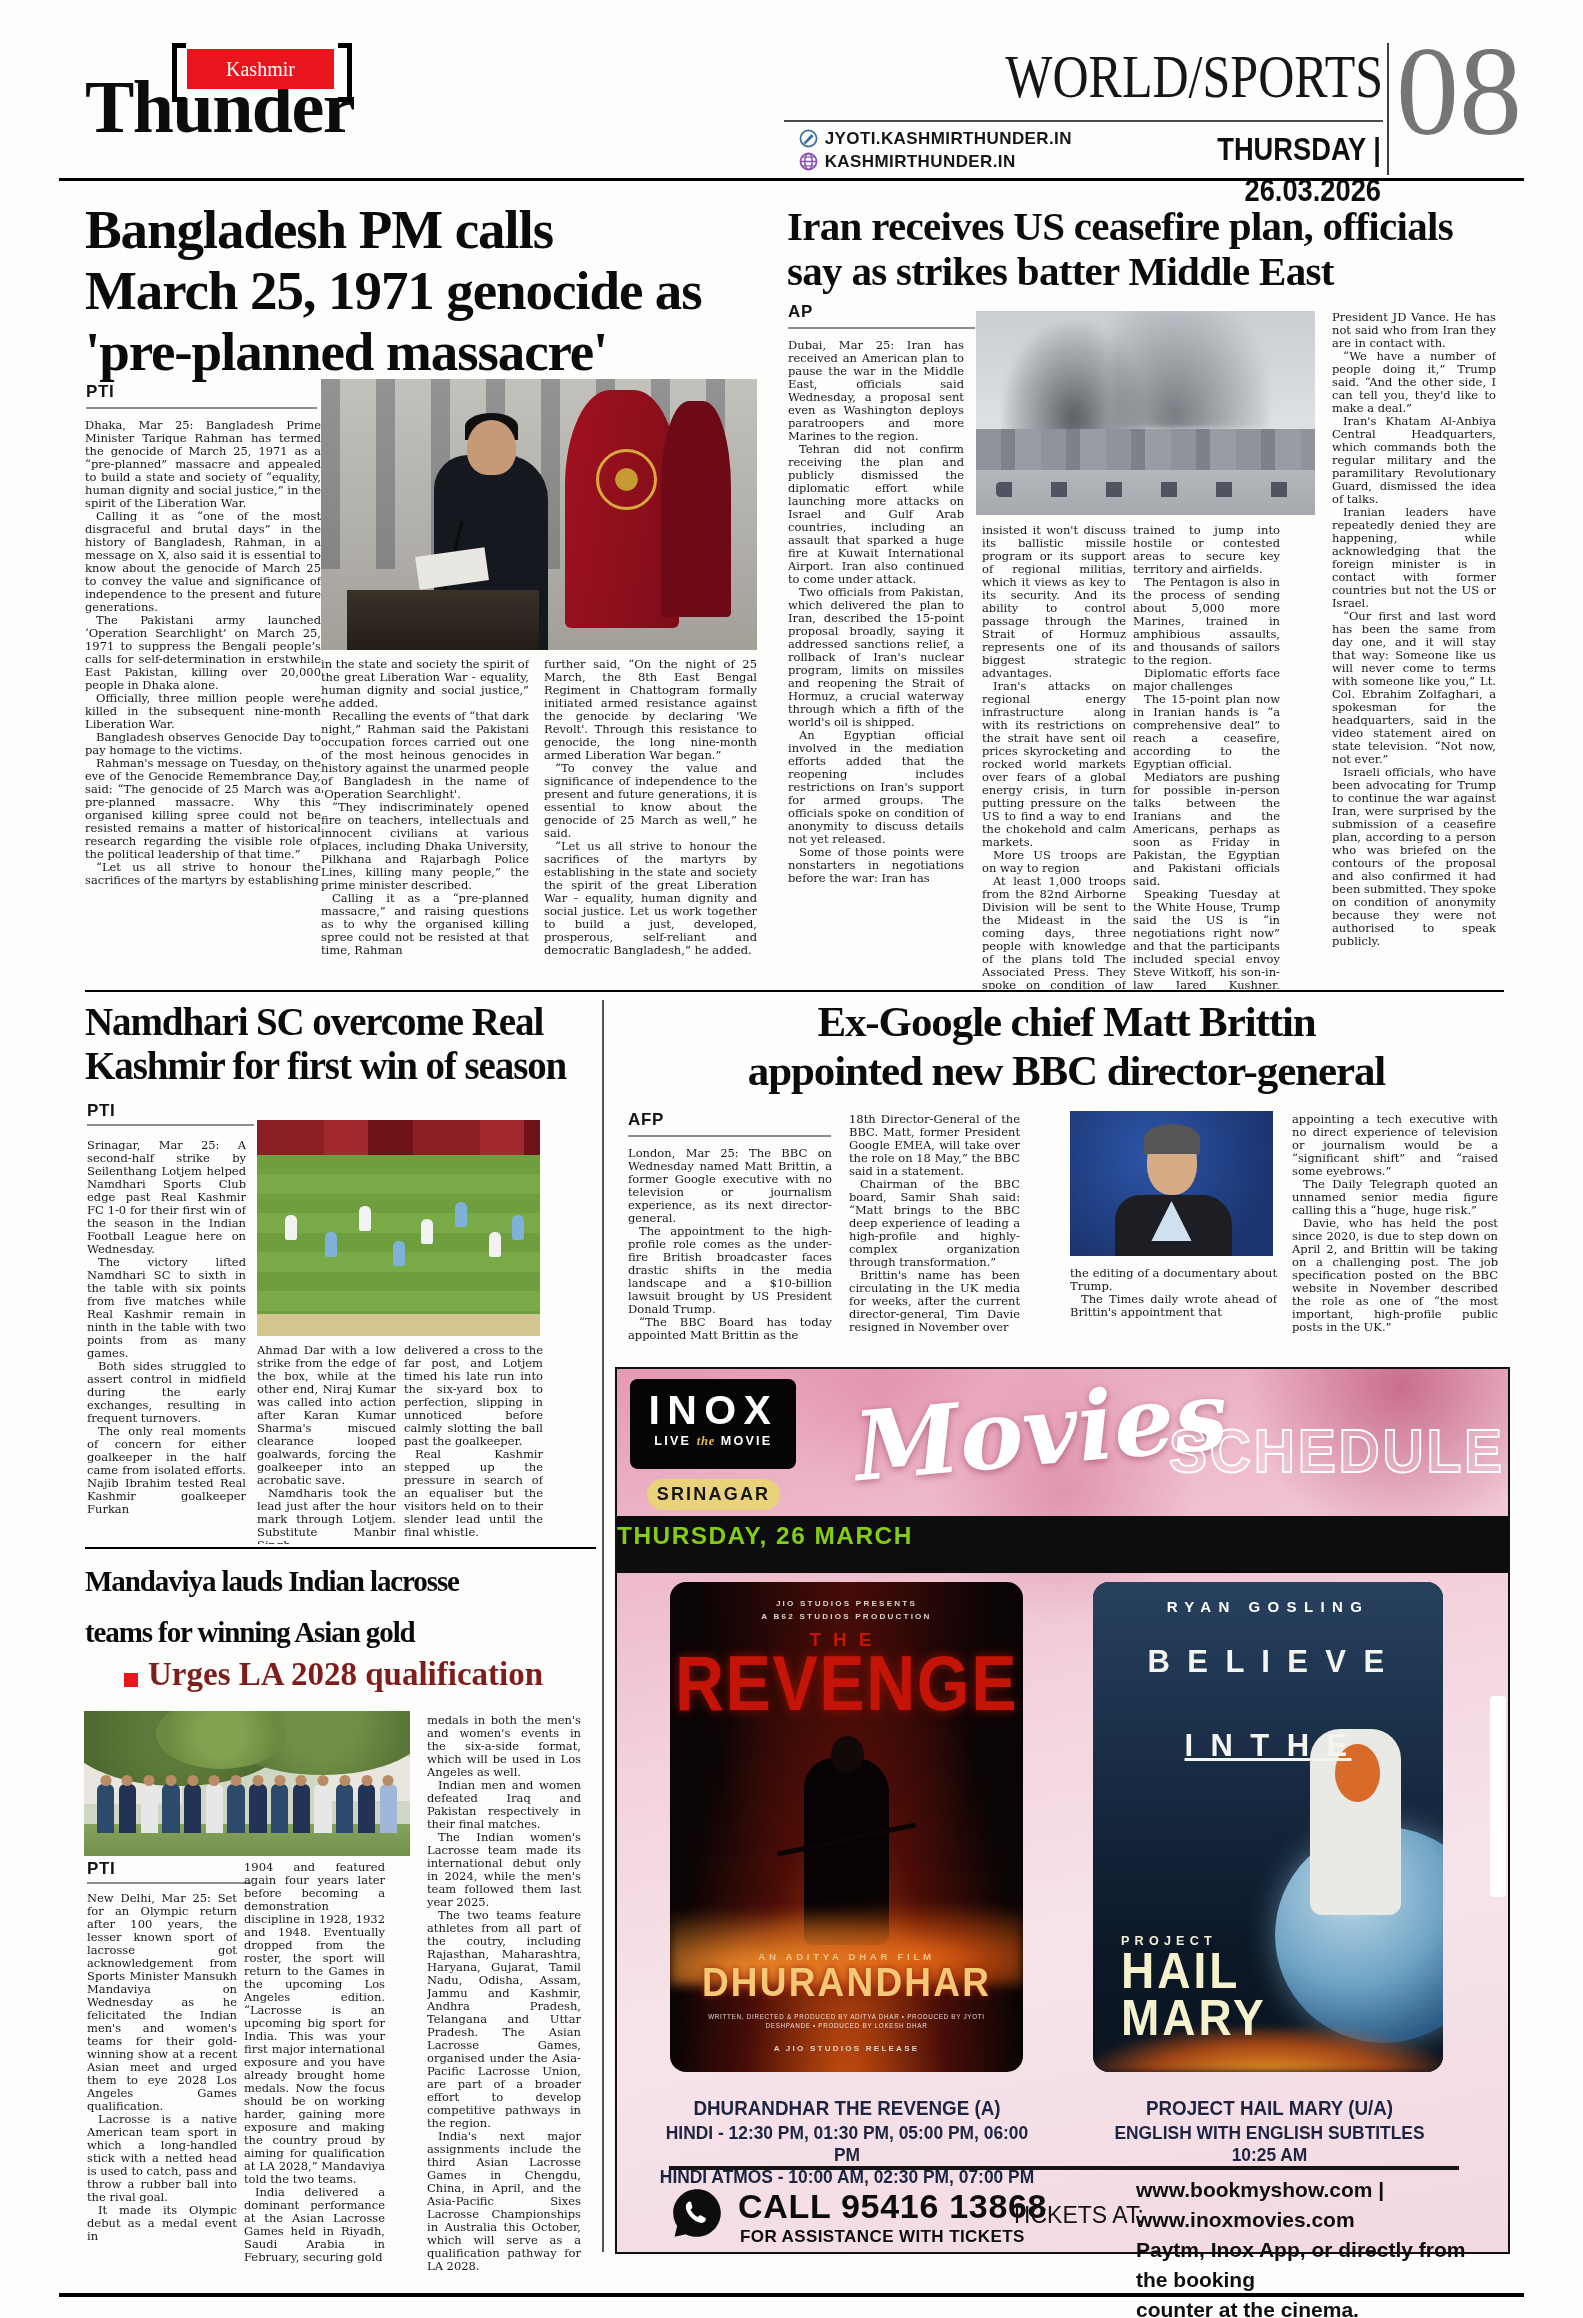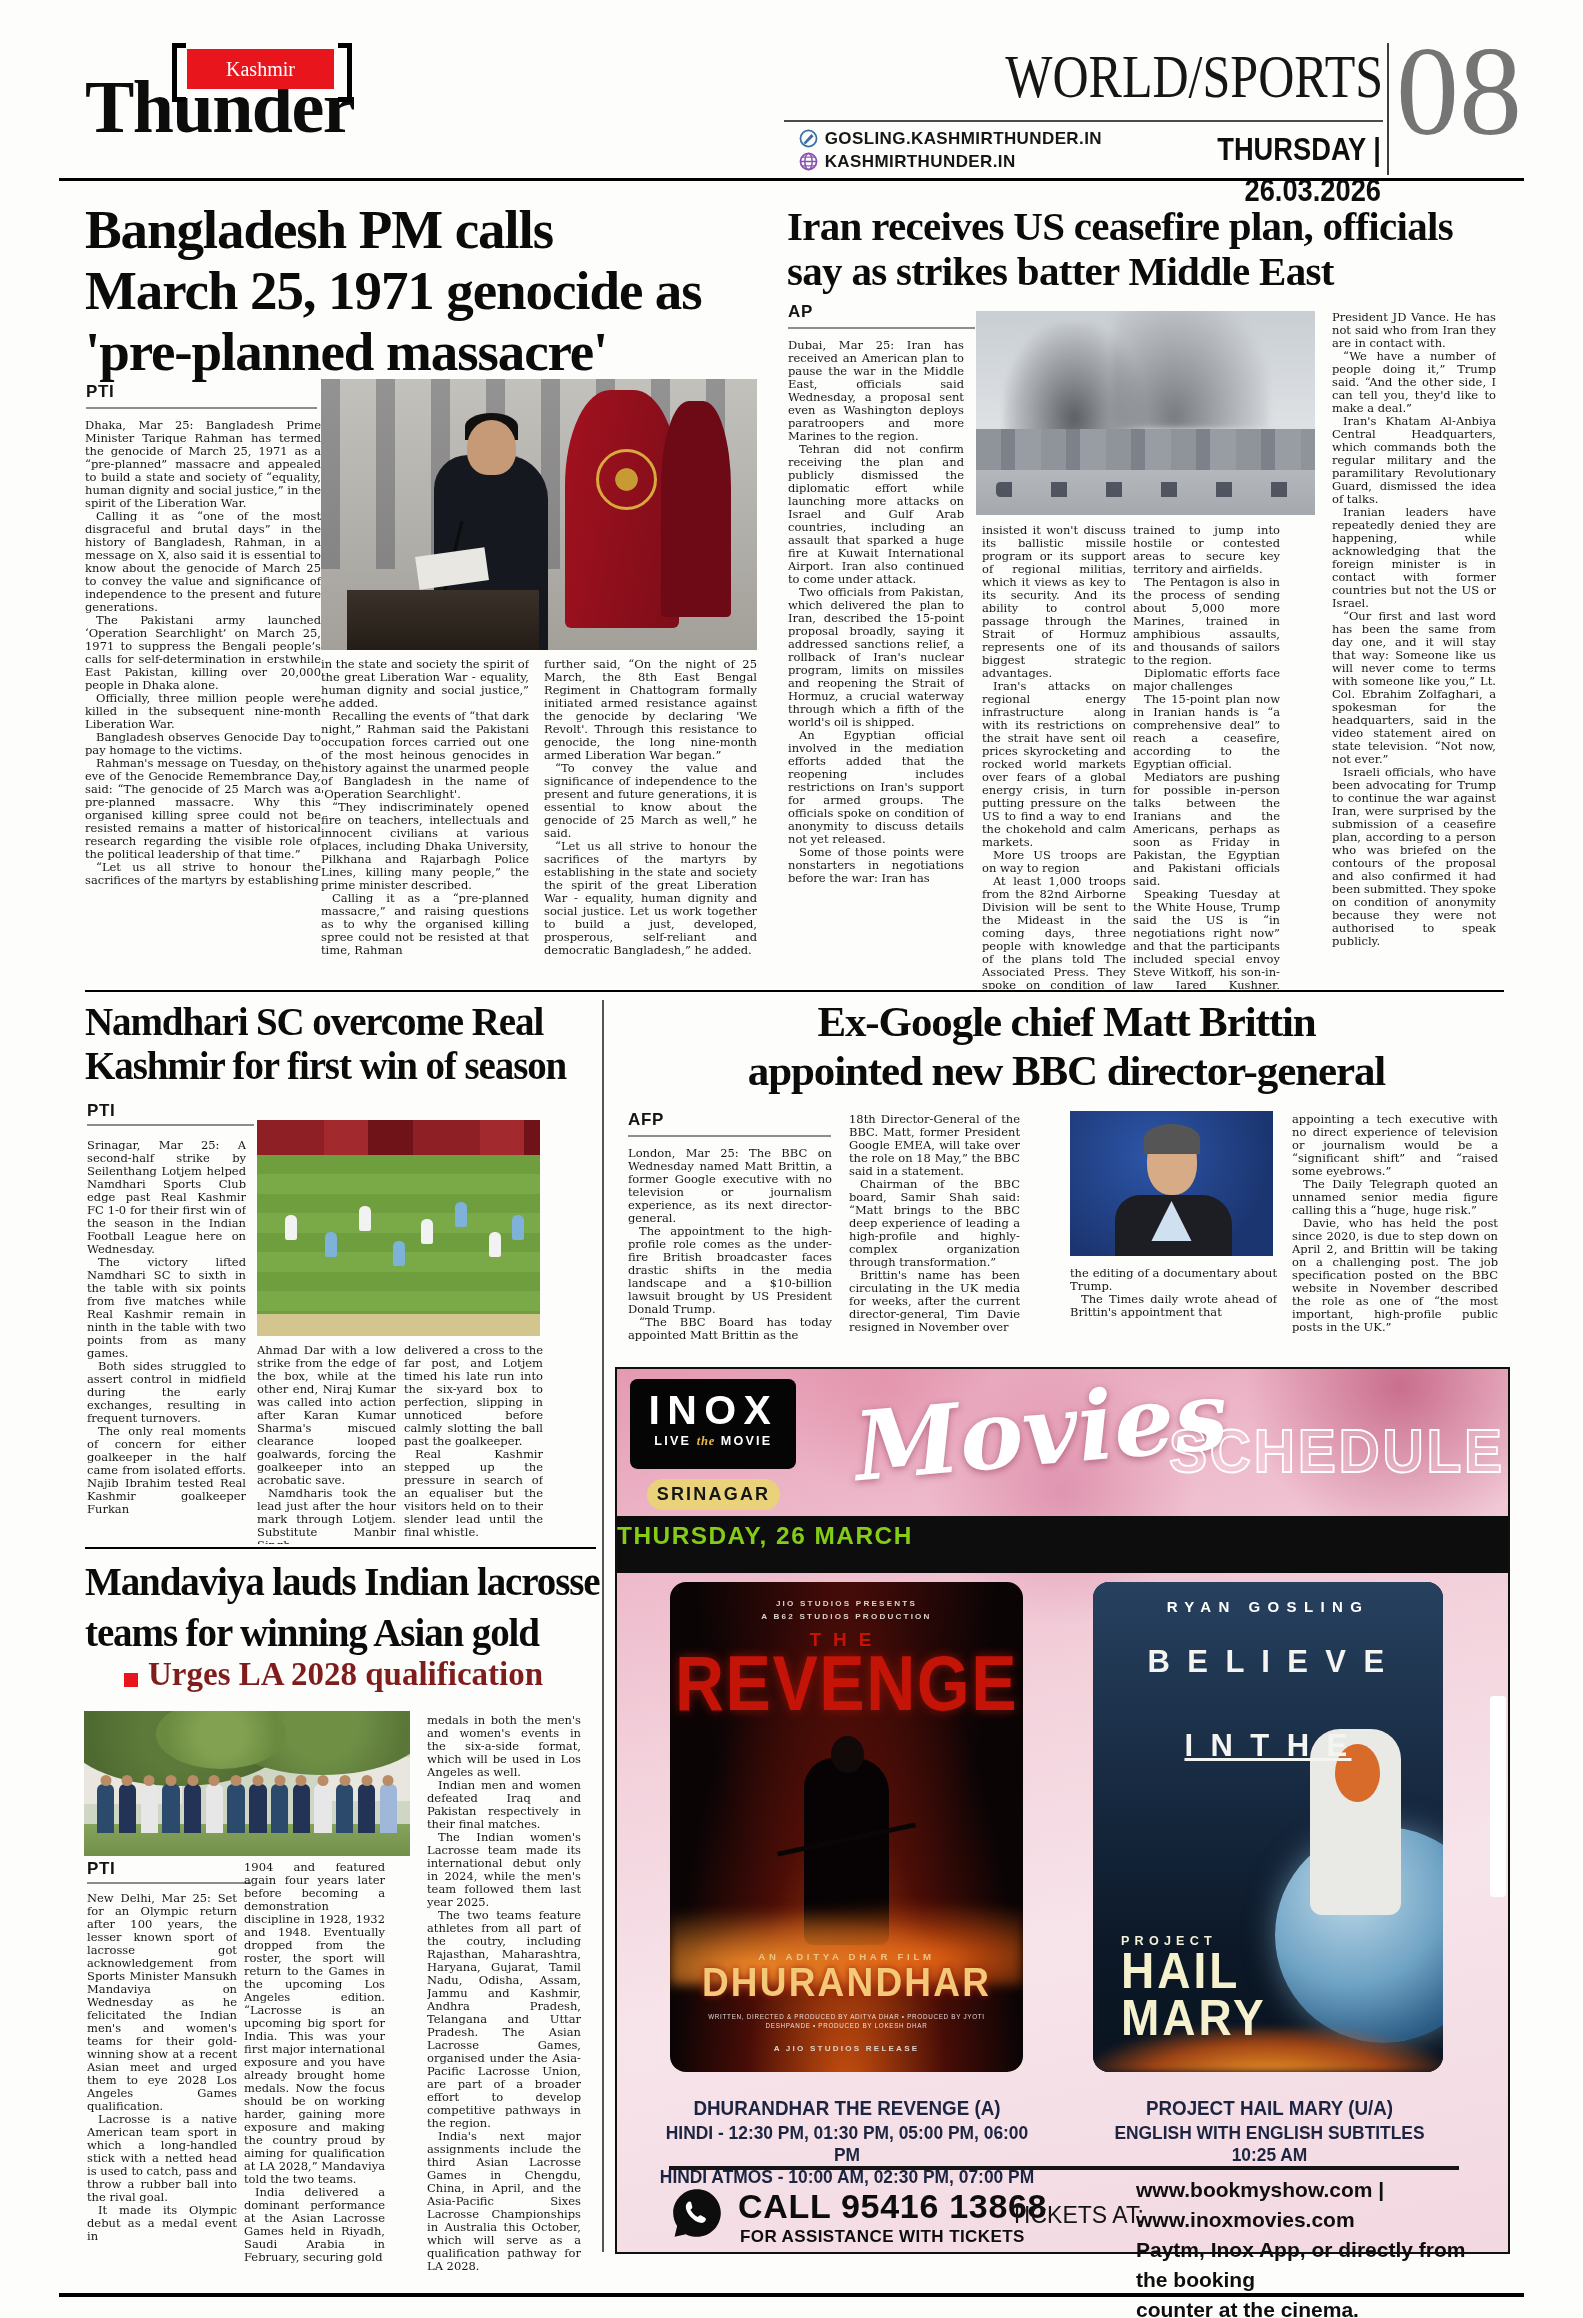--- a/index.html
+++ b/index.html
@@ -126,21 +126,21 @@
   #bb-col4{left:1292px;top:1113px;width:206px;height:240px;}
 
   .bb-bg{position:absolute;inset:0;background:radial-gradient(circle at 40% 30%,#2d55a8,#1b3570 75%);}
   .bb-suit{position:absolute;left:22%;top:58%;width:58%;height:42%;background:#1d1e24;border-radius:25px 30px 0 0;}
   .bb-shirt{position:absolute;left:40%;top:62%;width:20%;height:28%;background:#cfe0f0;
             clip-path:polygon(50% 0,100% 100%,0 100%);}
   .bb-head{position:absolute;left:38%;top:14%;width:50px;height:64px;background:#d7ab85;border-radius:46%;}
   .bb-hair{position:absolute;left:36.5%;top:9%;width:56px;height:30px;background:#555;border-radius:50% 50% 0 0;}
 
   
-  #lc-headline{left:85px;top:1556px;width:522px;font-size:39px;line-height:51px;}
+  #lc-headline{left:85px;top:1556px;width:522px;font-size:29px;line-height:51px;}
   #lc-bullet{position:absolute;left:124px;top:1673px;width:14px;height:14px;background:#e8151d;}
   #lc-subhead{position:absolute;left:148px;top:1656px;font-family:"Liberation Serif",serif;
               font-weight:700;font-size:33px;color:#7f1d1d;}
   #lc-photo{left:84px;top:1711px;width:326px;height:145px;background:#7c934f;}
   #lc-byline{left:87px;top:1859px;}
   #lc-byrule{left:87px;top:1882px;width:164px;}
   #lc-col1{left:87px;top:1892px;width:150px;height:399px;}
   #lc-col2{left:244px;top:1861px;width:141px;height:430px;}
   #lc-col3{left:427px;top:1714px;width:154px;height:576px;}
 
@@ -256,21 +256,21 @@
   <div id="head-div-v"></div>
   <div id="page-number">08</div>
   <div id="head-rule-thin"></div>
 
   <div id="head-links">
     <div class="head-link-row">
       <svg width="19" height="19" viewBox="0 0 26 26">
         <circle cx="13" cy="13" r="11" fill="none" stroke="#3a6ea5" stroke-width="2.4"></circle>
         <path d="M6 19 L17 7 L20 10 L9 21 Z" fill="#3a6ea5"></path>
       </svg>
-      <span>GOSLING.KASHMIRTHUNDER.IN</span>
+      <span>JYOTI.KASHMIRTHUNDER.IN</span>
     </div>
     <div class="head-link-row">
       <svg width="19" height="19" viewBox="0 0 26 26">
         <circle cx="13" cy="13" r="11" fill="none" stroke="#8a4fb5" stroke-width="2.4"></circle>
         <ellipse cx="13" cy="13" rx="5" ry="11" fill="none" stroke="#8a4fb5" stroke-width="2"></ellipse>
         <line x1="2" y1="13" x2="24" y2="13" stroke="#8a4fb5" stroke-width="2"></line>
         <line x1="4" y1="7" x2="22" y2="7" stroke="#8a4fb5" stroke-width="1.6"></line>
         <line x1="4" y1="19" x2="22" y2="19" stroke="#8a4fb5" stroke-width="1.6"></line>
       </svg>
       <span>KASHMIRTHUNDER.IN</span>

